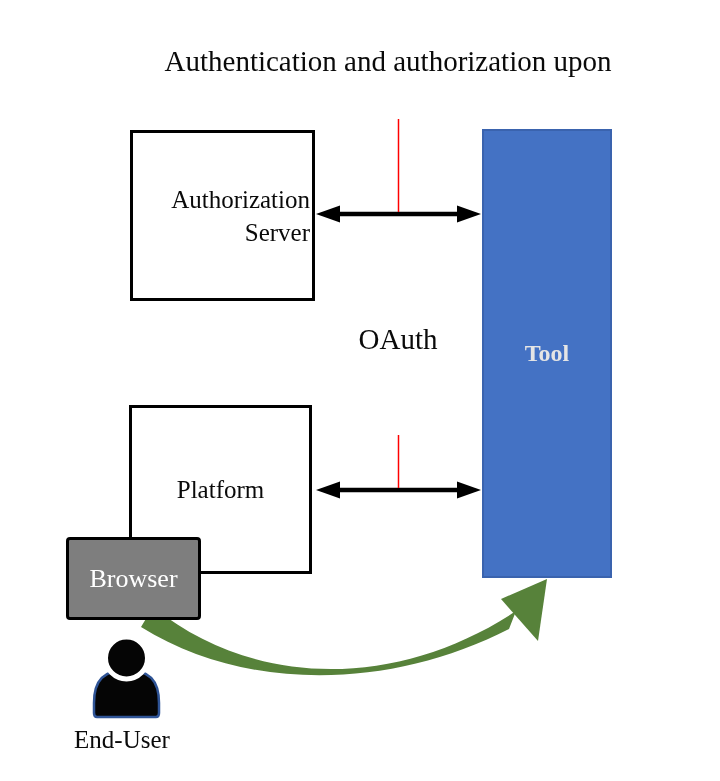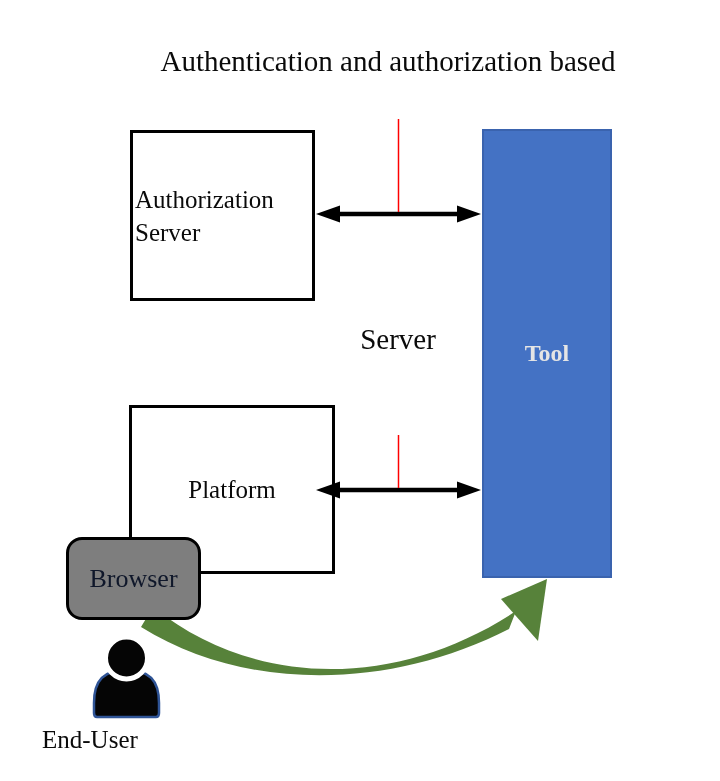--- a/index.html
+++ b/index.html
@@ -28,49 +28,49 @@
   .signed-caption {
     left: 303px; top: 322px; width: 190px;
     font-size: 29px; line-height: 35px;
   }
 
   .node-box {
     box-sizing: border-box;
     display: flex;
     align-items: center;
     justify-content: center;
-    text-align: left;
+    text-align: right;
   }
   .auth-box {
     left: 130px; top: 130px; width: 185px; height: 171px;
     background: #ffffff;
     border: 3px solid #000000;
     font-size: 25px; line-height: 33px;
     padding: 0 2px;
   }
   .platform-box {
-    left: 129px; top: 405px; width: 206px; height: 169px;
+    left: 129px; top: 405px; width: 183px; height: 169px;
     background: #ffffff;
     border: 3px solid #000000;
     font-size: 25px;
   }
   .tool-box {
     left: 482px; top: 129px; width: 130px; height: 449px;
     background: var(--accent-blue);
     border: 2px solid #3a63ae;
     color: #e5e5e5;
     font-size: 24px;
     font-weight: bold;
   }
   .browser-box {
     left: 66px; top: 537px; width: 135px; height: 83px;
     background: var(--gray);
     border: 3px solid #000000;
-    border-radius: 16px;
-    color: #0f172a;
+    border-radius: 4px;
+    color: #ffffff;
     font-size: 26px;
   }
 
   .overlay-svg {
     left: 0; top: 0; width: 720px; height: 781px;
     pointer-events: none;
   }
   .black-arrow-line { stroke: #000000; stroke-width: 4.5px; }
   .black-arrow-head { fill: #000000; }
   .red-callout { stroke: var(--red); stroke-width: 1.5px; }
@@ -78,20 +78,21 @@
 
   .person-svg {
     left: 85px; top: 630px; width: 80px; height: 90px;
     pointer-events: none;
   }
   .person-body { fill: #050505; stroke: #2f5496; stroke-width: 2.5px; }
   .person-head { fill: #050505; stroke: #ffffff; stroke-width: 5px; }
 
   .enduser-label {
     left: 42px; top: 726px; width: 160px;
+    text-align: center;
     font-size: 25px;
   }
 </style>
 </head>
 <body>
 
 <div class="abs node-box platform-box">
   <span>Platform</span>
 </div>
 
@@ -124,25 +125,25 @@
 
 <div class="abs node-box tool-box">
   <span>Tool</span>
 </div>
 
 <div class="abs node-box auth-box">
   <span>Authorization Server</span>
 </div>
 
 <div class="abs caption title-caption">
-  <div>Authentication and authorization based</div>
+  <div>Authentication and authorization upon</div>
 </div>
 
 <div class="abs caption signed-caption">
-  <div>Server</div>
+  <div>OAuth</div>
 </div>
 
 <svg class="abs person-svg" viewBox="85 630 80 90" xmlns="http://www.w3.org/2000/svg">
   <path class="person-body" d="M 97 717 Q 94 717 94 713 L 94 703 C 94 680 104 670 126.5 670 C 149 670 159 680 159 703 L 159 713 Q 159 717 156 717 Z"></path>
   <circle class="person-head" cx="126.5" cy="658" r="21"></circle>
 </svg>
 
 <div class="abs enduser-label">End-User</div>
 
 </body></html>

